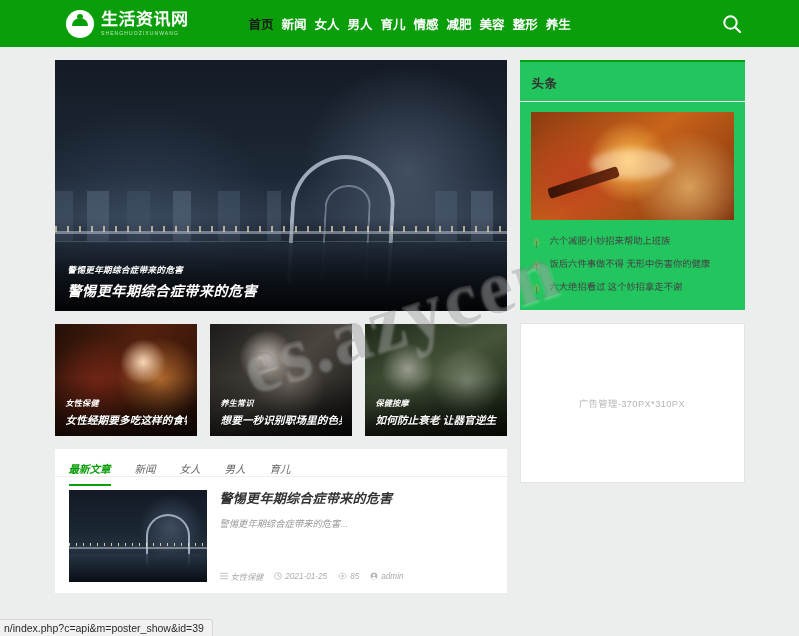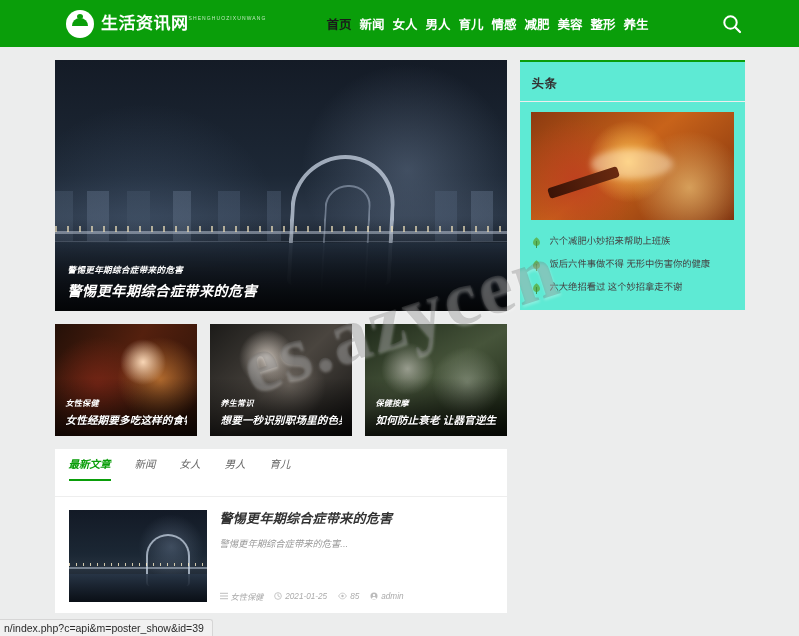--- a/index.html
+++ b/index.html
@@ -28,21 +28,21 @@
   .logo-mark::before {
     content: ""; position: absolute; left: 6px; top: 8px;
     width: 16px; height: 8px; border-radius: 8px 8px 0 0;
     background: #0a9e0a;
   }
   .logo-mark::after {
     content: ""; position: absolute; left: 11px; top: 4px;
     width: 6px; height: 5px; border-radius: 50%;
     background: #0a9e0a;
   }
-  .logo-text { display: flex; flex-direction: row; justify-content: space-between; }
+  .logo-text { display: flex; flex-direction: column; justify-content: space-between; }
   .logo-cn {
     color: #fff; font-size: 17px; font-weight: bold;
     letter-spacing: 0.5px; line-height: 19px;
   }
   .logo-en {
     color: #bde8bd; font-size: 5px; letter-spacing: 1.1px;
     line-height: 7px; margin-top: 1px;
   }
 
   .nav { display: flex; align-items: center; margin-left: 56px; }
@@ -175,21 +175,21 @@
     display: inline-block; color: #ffffff; font-size: 8px;
     font-weight: bold; margin-bottom: 4px; letter-spacing: .3px;
   }
   .card-title {
     color: #ffffff; font-size: 10.5px; font-weight: bold;
     letter-spacing: .2px; white-space: nowrap; overflow: hidden;
     text-shadow: 0 1px 2px rgba(0,0,0,.7);
   }
 
   
-  .side-box { background: #5eead4; border-top: 2px solid #0a9e0a; }
+  .side-box { background: #22c55e; border-top: 2px solid #0a9e0a; }
   .side-head {
     padding: 11px 12px 9px; border-bottom: 1px solid #eeeeee;
   }
   .side-head-title {
     font-size: 12.5px; font-weight: bold; color: #333333;
     letter-spacing: .5px;
   }
   .side-thumb {
     margin: 10px 11px 0; height: 108px; overflow: hidden; position: relative;
     background:
@@ -220,23 +220,23 @@
   }
   .side-bullet svg { display: block; }
   .side-item-text {
     font-size: 9.3px; color: #444444; line-height: 13px;
     white-space: nowrap; overflow: hidden;
   }
 
   
   .list-box { background: #ffffff; margin-top: 13px; }
   .tabs {
-    display: flex; align-items: flex-end;
-    border-bottom: 1px solid #eeeeee; padding: 16px 14px;
-    height: 48px;
+    display: flex; align-items: flex-start;
+    border-bottom: 1px solid #eeeeee; padding: 4px 14px;
+    height: 28px;
   }
   .tab {
     font-size: 10.5px; color: #666666; margin-right: 24px;
     height: 32px; line-height: 32px; cursor: pointer;
     position: relative; white-space: nowrap;
   }
   .tab.active { color: #0a9e0a; font-weight: bold; }
   .tab.active::after {
     content: ""; position: absolute; left: 0; right: 0; bottom: -1px;
     height: 2px; background: #0a9e0a;
@@ -511,20 +511,23 @@
               <svg width="11" height="13" viewBox="0 0 11 13" aria-hidden="true">
                 <path d="M5.5 1.2C3.4 3 2 4.6 2 6.6c0 2 1.6 3.4 3.5 3.4S9 8.6 9 6.6C9 4.6 7.6 3 5.5 1.2z" fill="#5cb85c"></path>
                 <line x1="5.5" y1="5" x2="5.5" y2="12" stroke="#3d8b3d" stroke-width="0.9"></line>
               </svg>
             </span>
             <span class="side-item-text">六大绝招看过 这个妙招拿走不谢</span>
           </div>
         </div>
       </div>
 
+      <div class="ad-box">
+        <div class="ad-text">广告管理-370PX*310PX</div>
+      </div>
     </div>
   </div>
 
   <div class="watermark">
     <div class="watermark-text">es.azycen</div>
   </div>
 
   <div class="statusbar">n/index.php?c=api&amp;m=poster_show&amp;id=39</div>
 
 </div>

